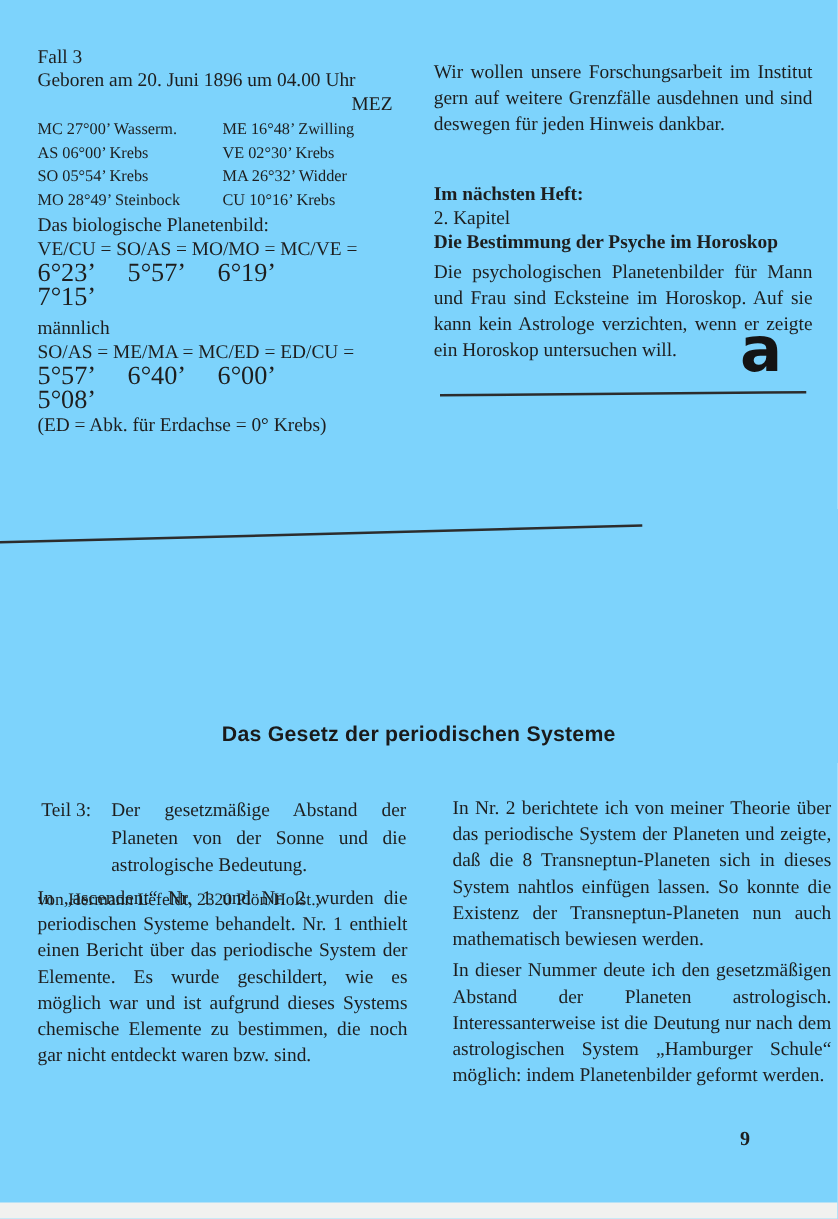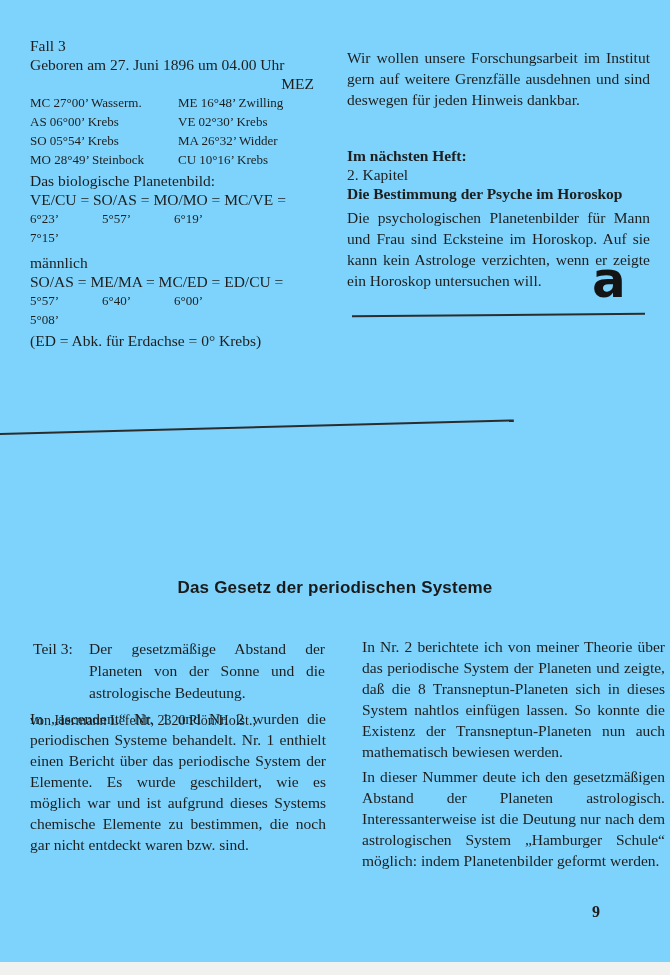--- a/index.html
+++ b/index.html
@@ -7,21 +7,21 @@
   .page {
     position:relative; width:670px; height:975px;
     background:#7dd3fc; color:#1e1e1e; overflow:hidden;
   }
   .line { line-height:19px; font-size:15.5px; white-space:nowrap; }
   .tz { text-align:right; }
   .pos-row { display:flex; line-height:19px; font-size:13px; }
   .pos-left { min-width:148px; padding-right:6px; white-space:nowrap; }
   .pos-right { white-space:nowrap; }
   .bio-head { margin-top:2px; }
-  .values-row { line-height:19px; font-size:13px; }
+  .values-row { line-height:19px; font-size:21px; }
   .values-row span { display:inline-block; width:72px; }
   .gender { margin-top:6px; }
   .ed-note { margin-top:2px; }
 
   .col-left-top  { position:absolute; left:30px;  top:36px;  width:284px; }
   .col-right-top { position:absolute; left:347px; top:31px;  width:303px;margin-top:16px; }
 
   p.body-par { font-size:15.5px; line-height:21px; text-align:justify; }
   .par-tall { line-height:22px; }
 
@@ -64,21 +64,21 @@
 
   .bottom-strip { position:absolute; left:0; bottom:0; width:670px; height:13px; background:#f1f1ef; }
 </style>
 </head>
 <body>
 
 <div class="page">
 
   <div class="col-left-top">
     <div class="line">Fall 3</div>
-    <div class="line">Geboren am 27. Juni 1896 um 04.00 Uhr</div>
+    <div class="line">Geboren am 20. Juni 1896 um 04.00 Uhr</div>
     <div class="line tz">MEZ</div>
 
     <div>
       <div class="pos-row">
         <span class="pos-left">MC 27°00’ Wasserm.</span>
         <span class="pos-right">ME 16°48’ Zwilling</span>
       </div>
       <div class="pos-row">
         <span class="pos-left">AS 06°00’ Krebs</span>
         <span class="pos-right">VE 02°30’ Krebs</span>

